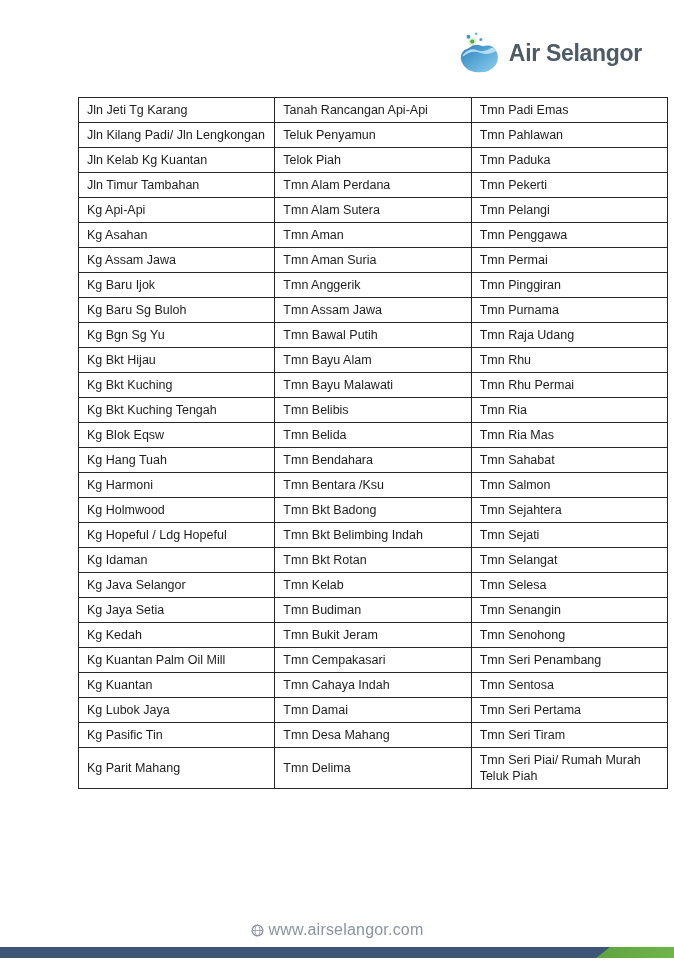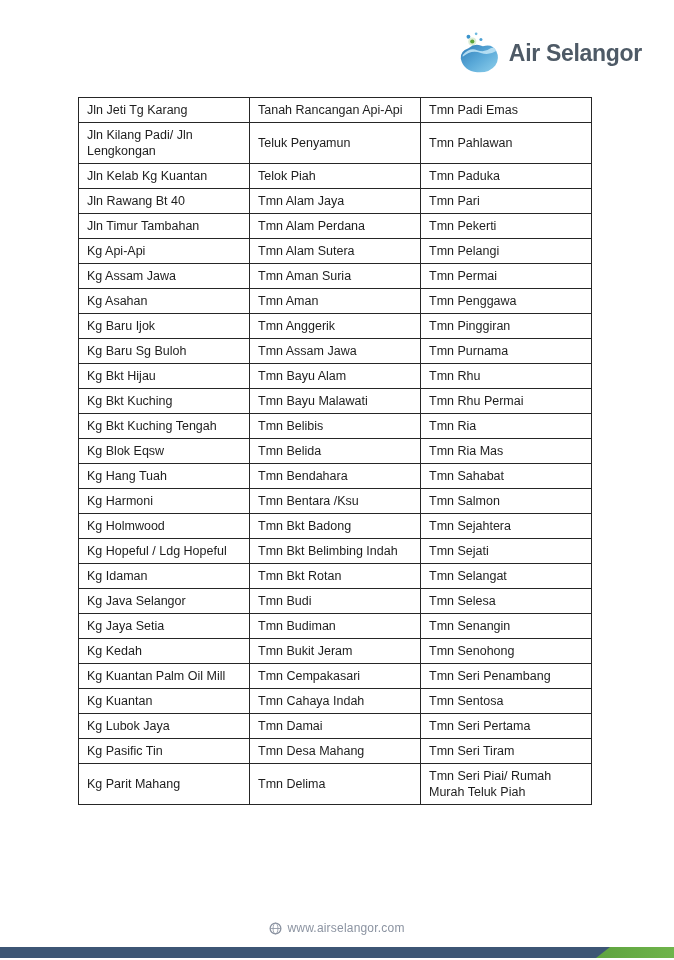--- a/index.html
+++ b/index.html
@@ -20,39 +20,39 @@
   .logo-icon{width:46px;height:46px;flex:0 0 auto;}
   .logo-text{
     font-size:23px;font-weight:700;
     color:var(--logo-text,#4e5a66);
     letter-spacing:-0.3px;
     white-space:nowrap;
   }
 
   
   table.loc{
-    position:absolute;left:78px;top:97px;width:514px;
+    position:absolute;left:78px;top:97px;width:590px;
     border-collapse:collapse;table-layout:fixed;
   }
   table.loc td{
     border:1px solid #262626;
     font-size:12.5px;line-height:16px;color:#1d1d1d;
     padding:4px 4px 4px 8px;
     vertical-align:middle;
     word-wrap:break-word;
   }
 
   
   .footer{
     position:absolute;left:0;right:0;top:921px;
     display:flex;justify-content:center;align-items:center;gap:5px;
   }
   .globe{width:13px;height:13px;}
   .footer-text{
-    font-size:12px;color:var(--footer-text,#8b93a1);
+    font-size:16px;color:var(--footer-text,#8b93a1);
     letter-spacing:0.2px;
   }
 
   
   .bar{
     position:absolute;left:0;right:0;bottom:2px;height:11px;
     background:var(--bar-blue,#3d5675);
     overflow:hidden;
   }
   .bar-green{
@@ -100,55 +100,55 @@
           <td>Jln Kilang Padi/ Jln Lengkongan</td>
           <td>Teluk Penyamun</td>
           <td>Tmn Pahlawan</td>
         </tr>
         <tr>
           <td>Jln Kelab Kg Kuantan</td>
           <td>Telok Piah</td>
           <td>Tmn Paduka</td>
         </tr>
         <tr>
-          <td>Jln Rawang Bt 40</td>
-          <td>Tmn Alam Jaya</td>
-          <td>Tmn Pari</td>
-        </tr>
-        <tr>
           <td>Jln Timur Tambahan</td>
           <td>Tmn Alam Perdana</td>
           <td>Tmn Pekerti</td>
         </tr>
         <tr>
           <td>Kg Api-Api</td>
           <td>Tmn Alam Sutera</td>
           <td>Tmn Pelangi</td>
         </tr>
         <tr>
+          <td>Kg Asahan</td>
+          <td>Tmn Aman</td>
+          <td>Tmn Penggawa</td>
+        </tr>
+        <tr>
           <td>Kg Assam Jawa</td>
           <td>Tmn Aman Suria</td>
           <td>Tmn Permai</td>
         </tr>
         <tr>
-          <td>Kg Asahan</td>
-          <td>Tmn Aman</td>
-          <td>Tmn Penggawa</td>
-        </tr>
-        <tr>
           <td>Kg Baru Ijok</td>
           <td>Tmn Anggerik</td>
           <td>Tmn Pinggiran</td>
         </tr>
         <tr>
           <td>Kg Baru Sg Buloh</td>
           <td>Tmn Assam Jawa</td>
           <td>Tmn Purnama</td>
         </tr>
         <tr>
+          <td>Kg Bgn Sg Yu</td>
+          <td>Tmn Bawal Putih</td>
+          <td>Tmn Raja Udang</td>
+        </tr>
+        <tr>
           <td>Kg Bkt Hijau</td>
           <td>Tmn Bayu Alam</td>
           <td>Tmn Rhu</td>
         </tr>
         <tr>
           <td>Kg Bkt Kuching</td>
           <td>Tmn Bayu Malawati</td>
           <td>Tmn Rhu Permai</td>
         </tr>
         <tr>
@@ -181,21 +181,21 @@
           <td>Tmn Bkt Belimbing Indah</td>
           <td>Tmn Sejati</td>
         </tr>
         <tr>
           <td>Kg Idaman</td>
           <td>Tmn Bkt Rotan</td>
           <td>Tmn Selangat</td>
         </tr>
         <tr>
           <td>Kg Java Selangor</td>
-          <td>Tmn Budi</td>
+          <td>Tmn Kelab</td>
           <td>Tmn Selesa</td>
         </tr>
         <tr>
           <td>Kg Jaya Setia</td>
           <td>Tmn Budiman</td>
           <td>Tmn Senangin</td>
         </tr>
         <tr>
           <td>Kg Kedah</td>
           <td>Tmn Bukit Jeram</td>

